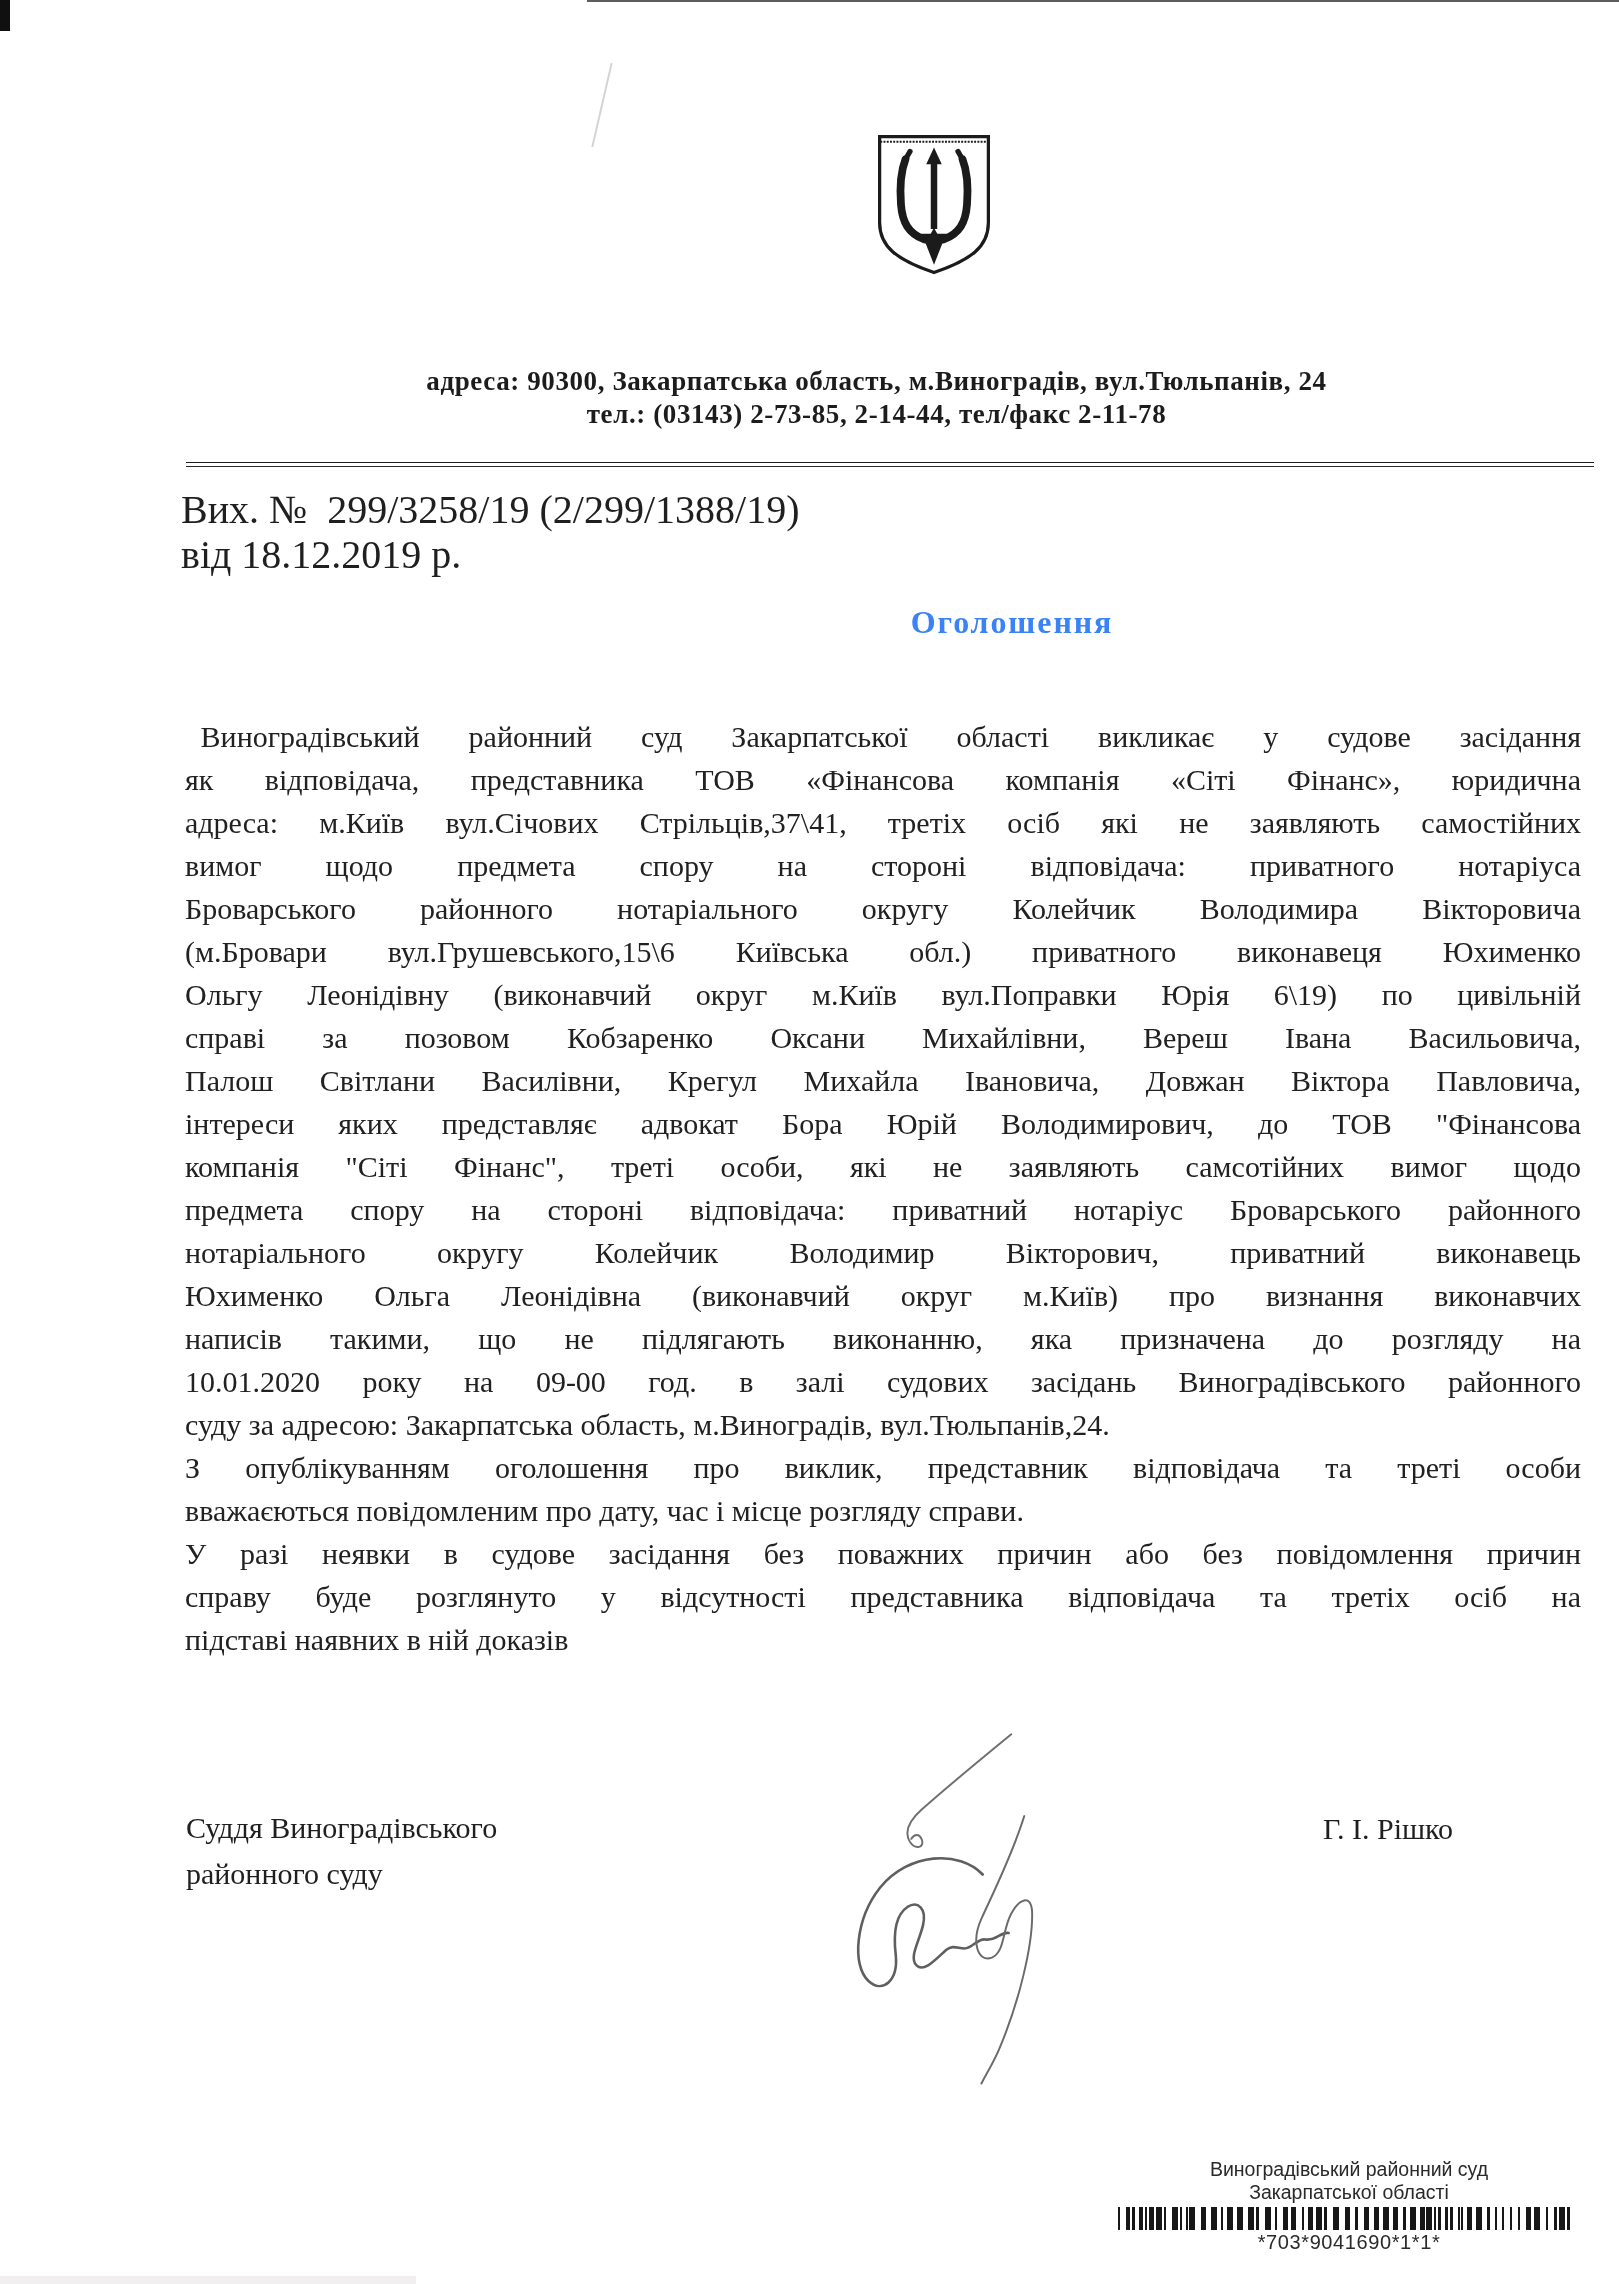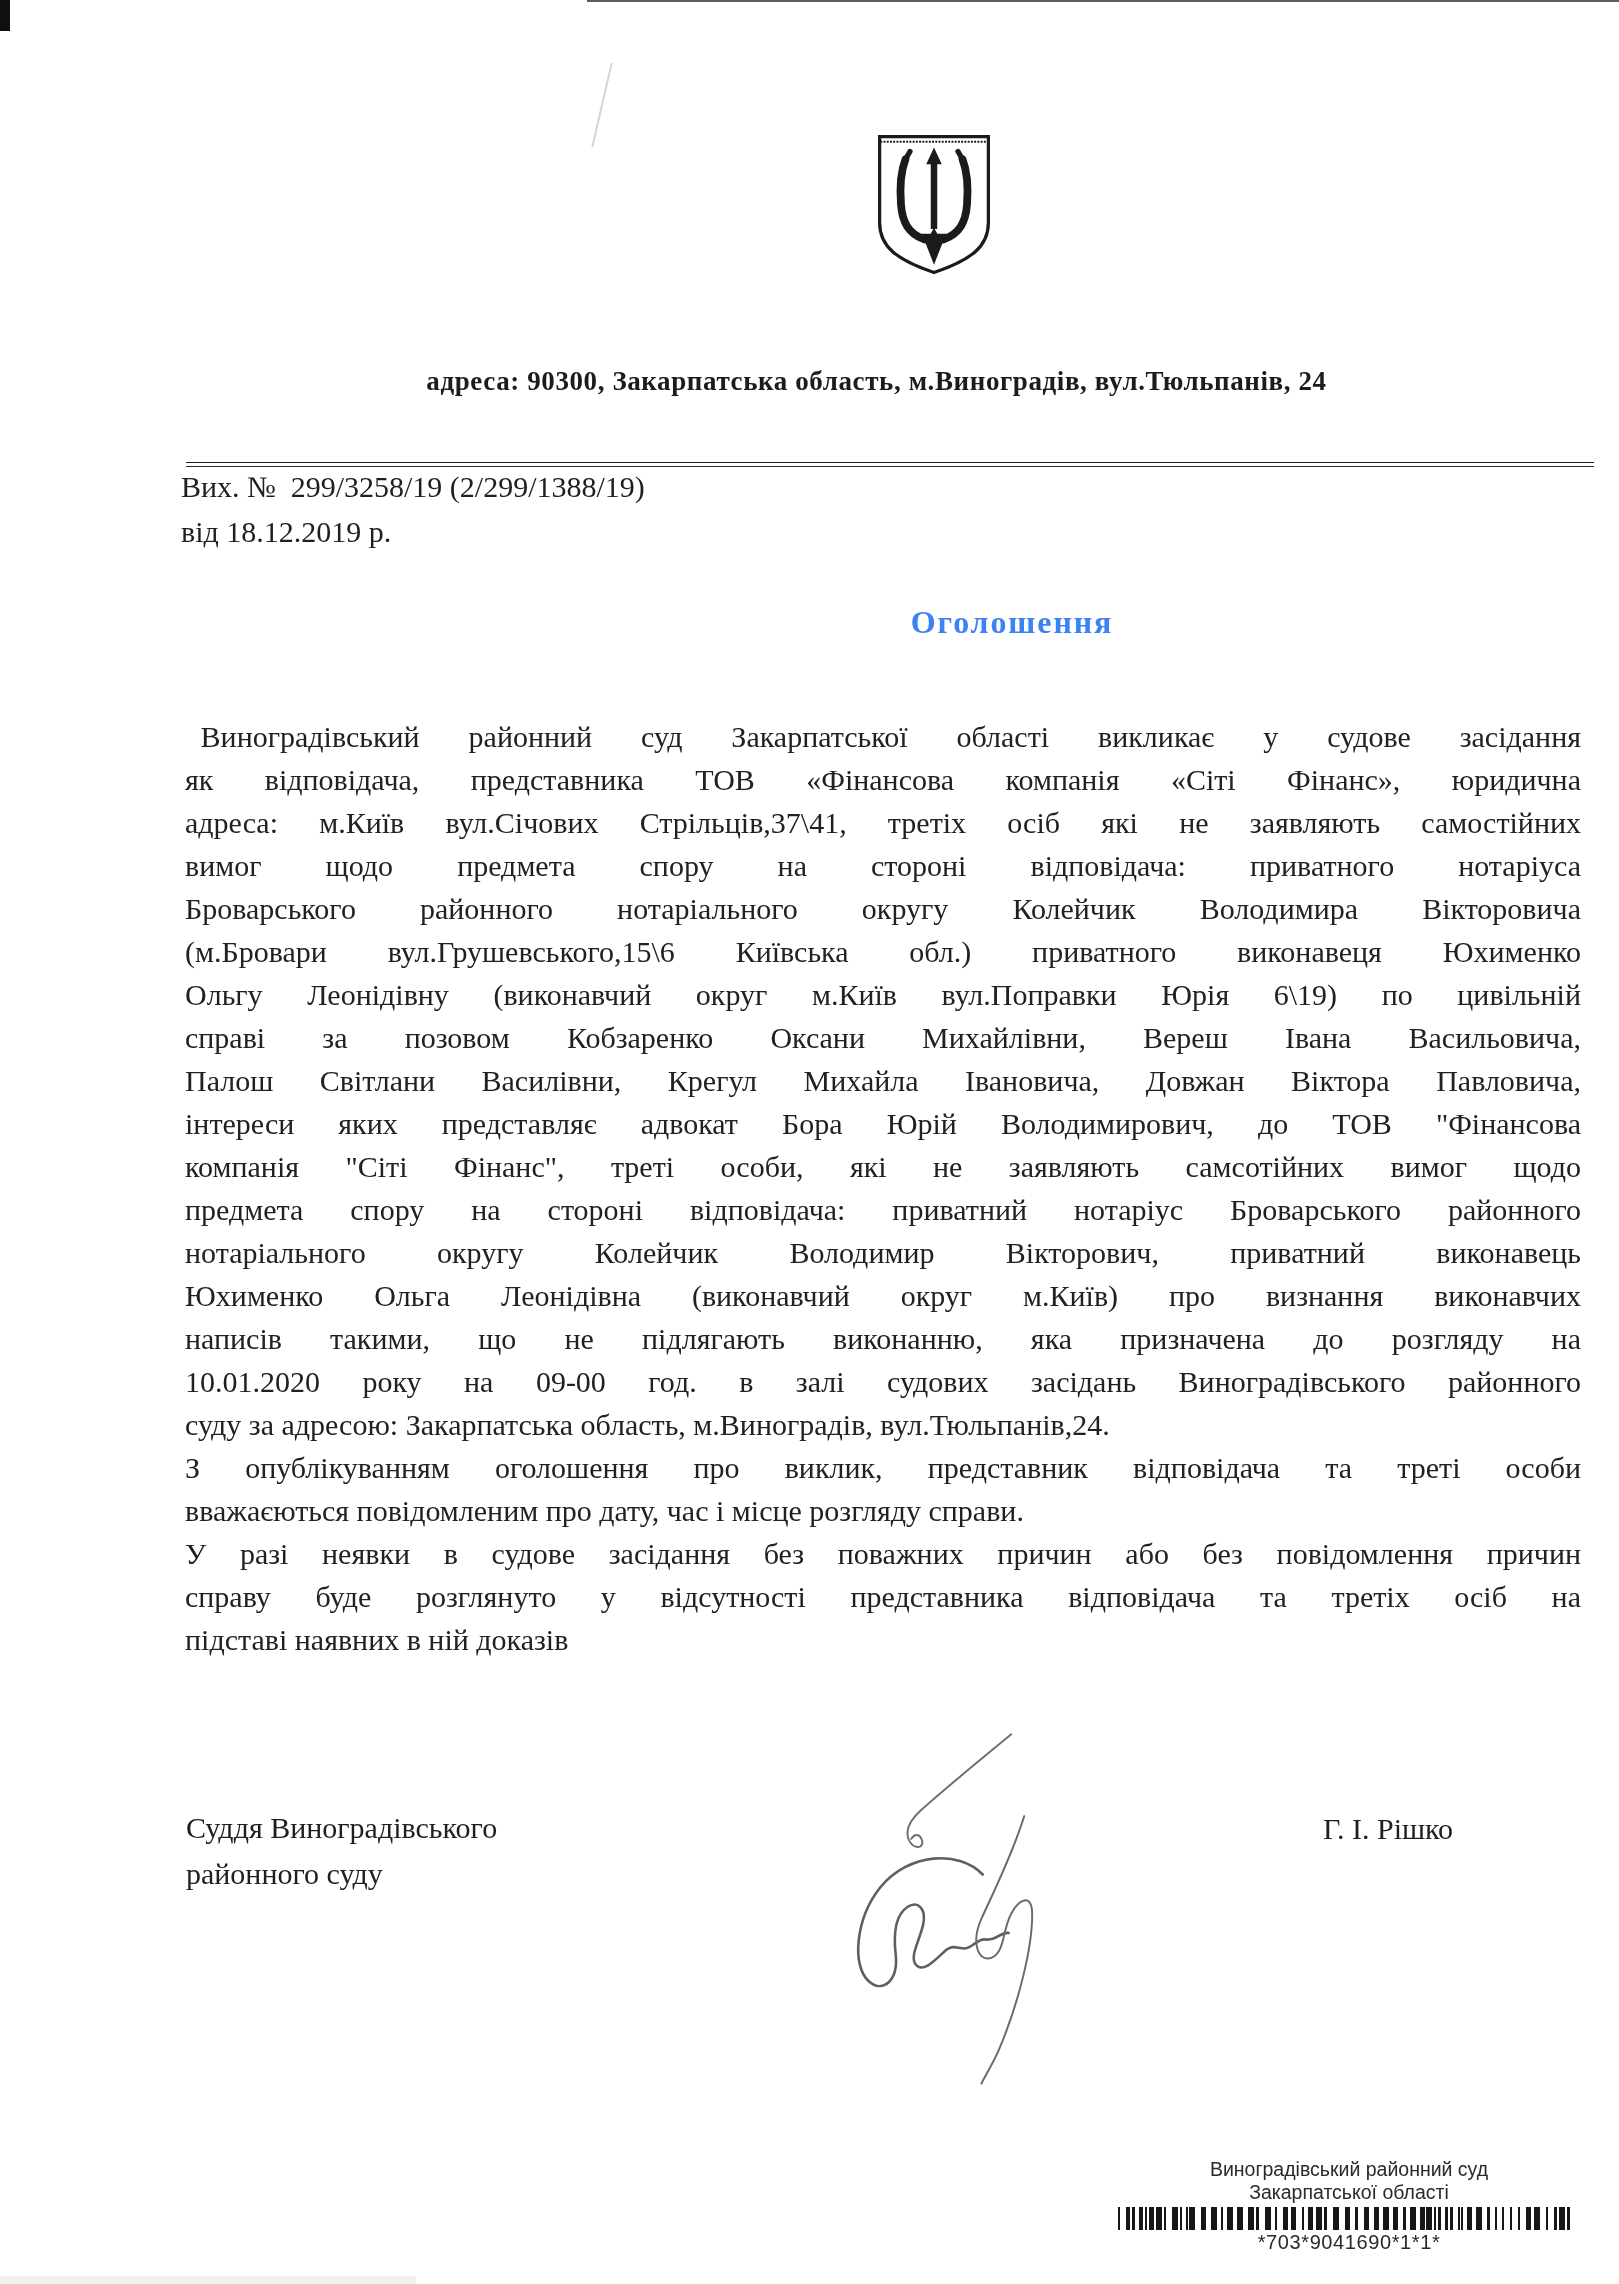--- a/index.html
+++ b/index.html
@@ -16,21 +16,21 @@
 
   
   .header-block{position:absolute;left:182px;width:1389px;text-align:center;color:#1c1c1c;}
   .court-name{top:307px;font-size:36px;font-weight:bold;letter-spacing:1.3px;}
   .court-address{top:366px;font-size:27px;font-weight:bold;letter-spacing:0.6px;}
   .court-tel{top:399px;font-size:27px;font-weight:bold;letter-spacing:0.6px;}
   .rule{position:absolute;left:186px;top:462px;width:1408px;height:3.2px;
         border-top:1.3px solid #1d1d1d;border-bottom:1.3px solid #2a2a2a;background:#fff;}
 
   
-  .ref{position:absolute;left:181px;font-size:30px;white-space:pre;color:#1f1f1f;}
+  .ref{position:absolute;left:181px;font-size:40px;white-space:pre;color:#1f1f1f;margin-top:16px;}
   .ref-number{top:470px;}
   .ref-date{top:515px;}
 
   
   .doc-title{position:absolute;left:817px;top:604px;width:390px;text-align:center;
              font-size:32px;font-weight:bold;letter-spacing:1.9px;color:#3b82f6;}
 
   
   .body-text{position:absolute;left:185px;top:715px;width:1396px;
              font-size:30px;line-height:43px;color:#212121;}
@@ -69,20 +69,21 @@
     <path d="M91,24 L103,50 L96,50 L96,150 L86,150 L86,50 L79,50 Z" fill="#1b1b1b"></path>
     <path d="M47,42 C40,60 38,86 40,112 C42,140 52,157 76,166" stroke="#1b1b1b" stroke-width="12" fill="none" stroke-linecap="round"></path>
     <path d="M135,42 C142,60 144,86 142,112 C140,140 130,157 106,166" stroke="#1b1b1b" stroke-width="12" fill="none" stroke-linecap="round"></path>
     <path d="M47,42 L54,30" stroke="#1b1b1b" stroke-width="8" stroke-linecap="round"></path>
     <path d="M135,42 L128,30" stroke="#1b1b1b" stroke-width="8" stroke-linecap="round"></path>
     <path d="M64,161 H118" stroke="#1b1b1b" stroke-width="8"></path>
     <path d="M91,148 L104,172 L91,205 L78,172 Z" fill="#1b1b1b"></path>
   </svg>
 
   <div class="header-block court-address">адреса: 90300, Закарпатська область, м.Виноградів, вул.Тюльпанів, 24</div>
+  <div class="header-block court-tel">тел.: (03143) 2-73-85, 2-14-44, тел/факс 2-11-78</div>
   <div class="rule"></div>
 
   <div class="ref ref-number">Вих. №  299/3258/19 (2/299/1388/19)</div>
   <div class="ref ref-date">від 18.12.2019 р.</div>
 
   <div class="doc-title">Оголошення</div>
 
   <div class="body-text" id="body-text">
       <div class="body-line first">Виноградівський районний суд Закарпатської області викликає у судове засідання</div>
       <div class="body-line">як відповідача, представника ТОВ «Фінансова компанія «Сіті Фінанс», юридична</div>

